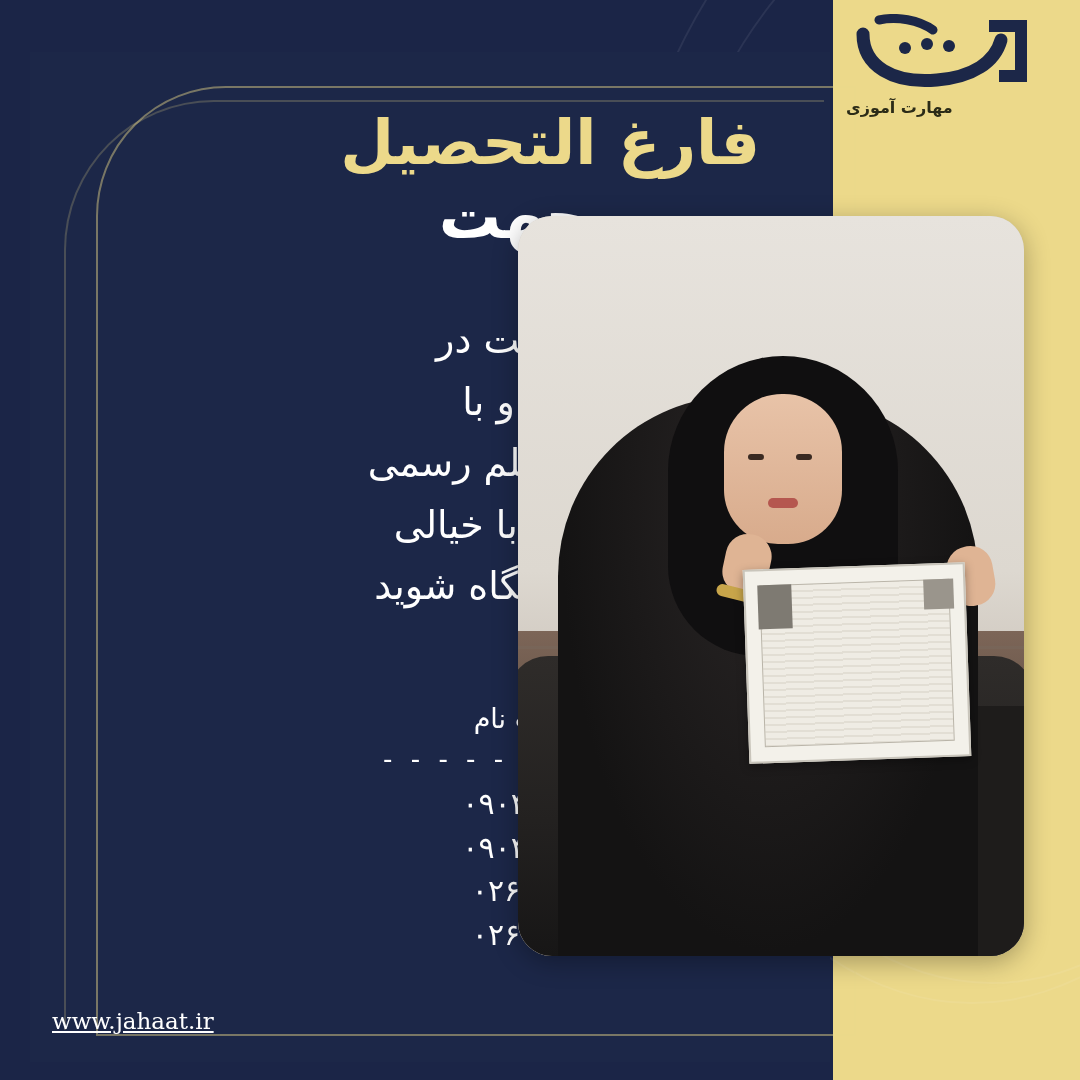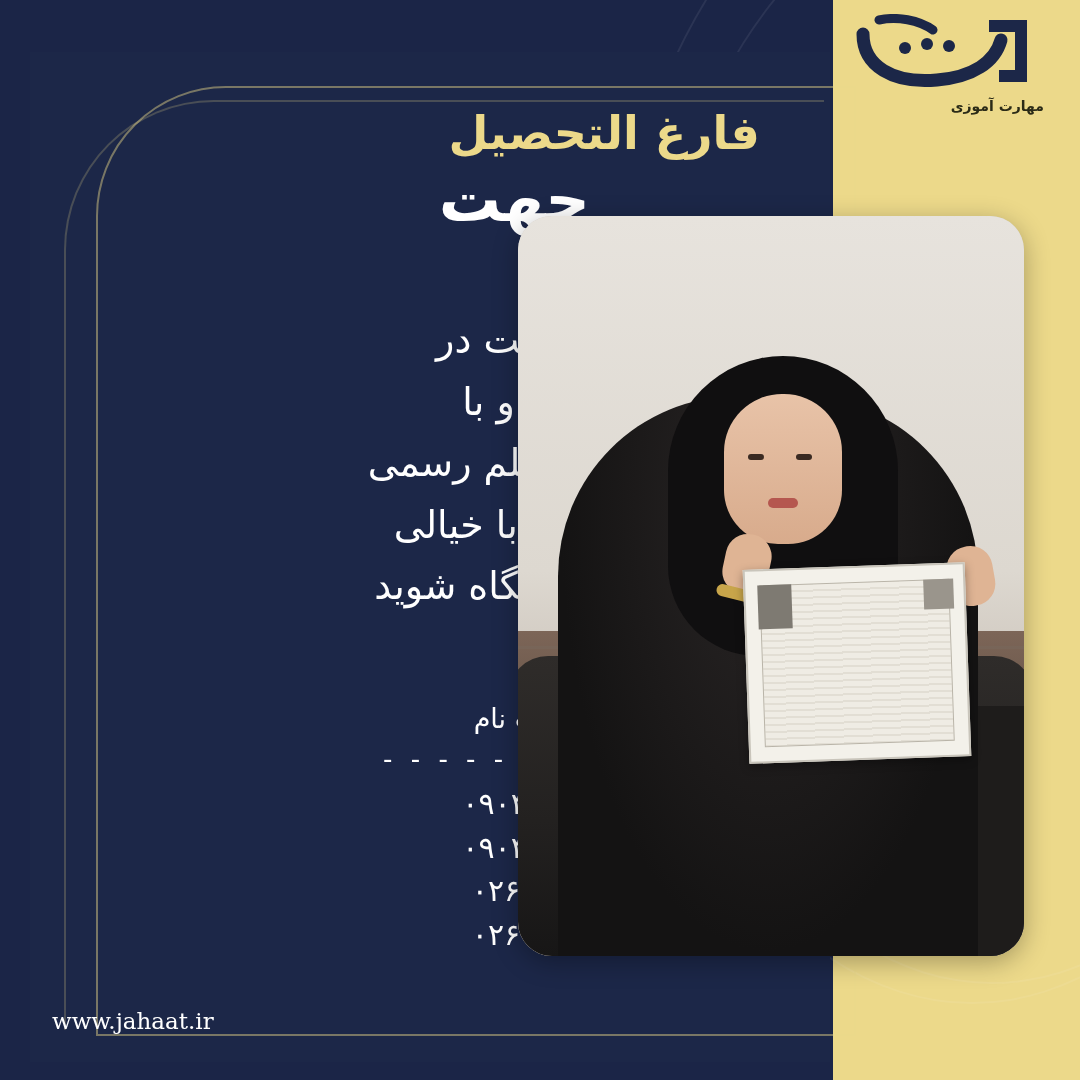--- a/index.html
+++ b/index.html
@@ -73,25 +73,25 @@
   .logo {
     position: absolute;
     top: 14px;
     right: 30px;
     width: 210px;
     height: 110px;
     text-align: center;
     direction: rtl;
   }
   .logo-sub {
-    font-size: 14px;
+    font-size: 16px;
     color: #2b2b17;
     letter-spacing: 0;
     margin: 4px 6px 0 0;
-    text-align: right;
+    text-align: left;
     padding-left: 6px;
     font-weight: 600;
   }
   .logo-mark {
     position: relative;
     width: 200px;
     height: 80px;
     margin: 0 auto;
   }
   .logo-mark svg { display: block; }
@@ -99,21 +99,21 @@
   
   .headline {
     position: absolute;
     right: 320px;
     top: 108px;
     text-align: right;
     direction: rtl;
     width: 520px;
   }
   .headline .l1 {
-    font-size: 46px;
+    font-size: 62px;
     font-weight: 700;
     color: #ecd98a;
     line-height: 1.12;
     letter-spacing: -1px;
     white-space: nowrap;
   }
   .headline .l2 {
     font-size: 62px;
     font-weight: 700;
     color: #ffffff;
@@ -170,20 +170,21 @@
   .footer {
     position: absolute;
     left: 52px;
     bottom: 40px;
     direction: ltr;
     text-align: right;
     color: #ffffff;
     font-size: 23px;
     line-height: 1.55;
     font-family: "DejaVu Serif", "Liberation Serif", serif;
+    text-decoration: underline;
   }
 
   
   .photo {
     position: absolute;
     left: 518px;
     top: 216px;
     width: 506px;
     height: 740px;
     border-radius: 34px;

